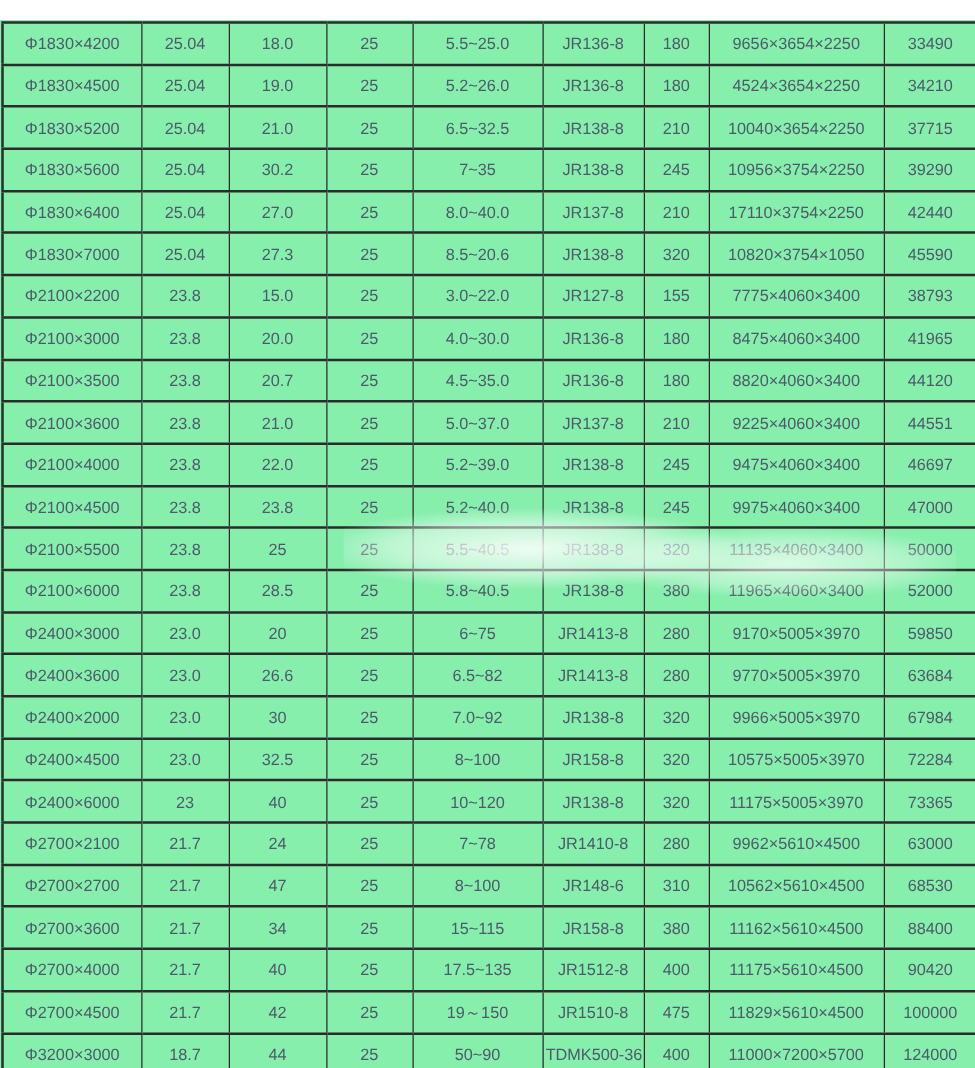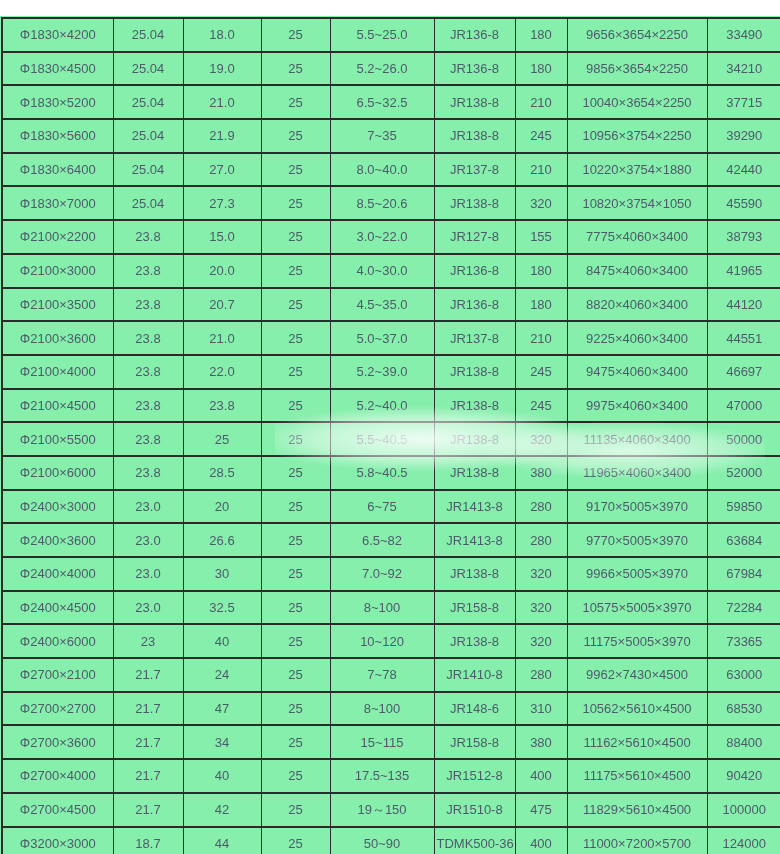--- a/index.html
+++ b/index.html
@@ -81,54 +81,54 @@
           <td>33490</td>
         </tr>
         <tr>
           <td>Φ1830×4500</td>
           <td>25.04</td>
           <td>19.0</td>
           <td>25</td>
           <td>5.2~26.0</td>
           <td>JR136-8</td>
           <td>180</td>
-          <td>9856×3654×2250</td>
+          <td>4524×3654×2250</td>
           <td>34210</td>
         </tr>
         <tr>
           <td>Φ1830×5200</td>
           <td>25.04</td>
           <td>21.0</td>
           <td>25</td>
           <td>6.5~32.5</td>
           <td>JR138-8</td>
           <td>210</td>
           <td>10040×3654×2250</td>
           <td>37715</td>
         </tr>
         <tr>
           <td>Φ1830×5600</td>
           <td>25.04</td>
-          <td>21.9</td>
+          <td>30.2</td>
           <td>25</td>
           <td>7~35</td>
           <td>JR138-8</td>
           <td>245</td>
           <td>10956×3754×2250</td>
           <td>39290</td>
         </tr>
         <tr>
           <td>Φ1830×6400</td>
           <td>25.04</td>
           <td>27.0</td>
           <td>25</td>
           <td>8.0~40.0</td>
           <td>JR137-8</td>
           <td>210</td>
-          <td>10220×3754×1880</td>
+          <td>17110×3754×2250</td>
           <td>42440</td>
         </tr>
         <tr>
           <td>Φ1830×7000</td>
           <td>25.04</td>
           <td>27.3</td>
           <td>25</td>
           <td>8.5~20.6</td>
           <td>JR138-8</td>
           <td>320</td>
@@ -239,21 +239,21 @@
           <td>23.0</td>
           <td>26.6</td>
           <td>25</td>
           <td>6.5~82</td>
           <td>JR1413-8</td>
           <td>280</td>
           <td>9770×5005×3970</td>
           <td>63684</td>
         </tr>
         <tr>
-          <td>Φ2400×4000</td>
+          <td>Φ2400×2000</td>
           <td>23.0</td>
           <td>30</td>
           <td>25</td>
           <td>7.0~92</td>
           <td>JR138-8</td>
           <td>320</td>
           <td>9966×5005×3970</td>
           <td>67984</td>
         </tr>
         <tr>
@@ -279,21 +279,21 @@
           <td>73365</td>
         </tr>
         <tr>
           <td>Φ2700×2100</td>
           <td>21.7</td>
           <td>24</td>
           <td>25</td>
           <td>7~78</td>
           <td>JR1410-8</td>
           <td>280</td>
-          <td>9962×7430×4500</td>
+          <td>9962×5610×4500</td>
           <td>63000</td>
         </tr>
         <tr>
           <td>Φ2700×2700</td>
           <td>21.7</td>
           <td>47</td>
           <td>25</td>
           <td>8~100</td>
           <td>JR148-6</td>
           <td>310</td>

